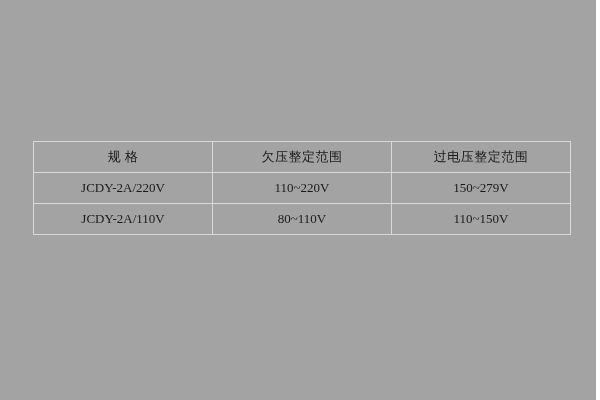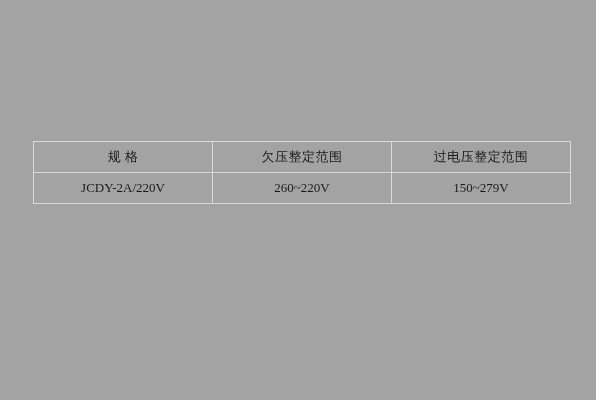--- a/index.html
+++ b/index.html
@@ -58,18 +58,23 @@
     <thead>
       <tr>
         <th class="col-spec">规  格</th>
         <th class="col-under">欠压整定范围</th>
         <th class="col-over">过电压整定范围</th>
       </tr>
     </thead>
     <tbody>
       <tr>
         <td>JCDY-2A/220V</td>
-        <td>260~220V</td>
+        <td>110~220V</td>
         <td>150~279V</td>
+      </tr>
+      <tr>
+        <td>JCDY-2A/110V</td>
+        <td>80~110V</td>
+        <td>110~150V</td>
       </tr>
     </tbody>
   </table>
 </div>
 
 </body></html>

